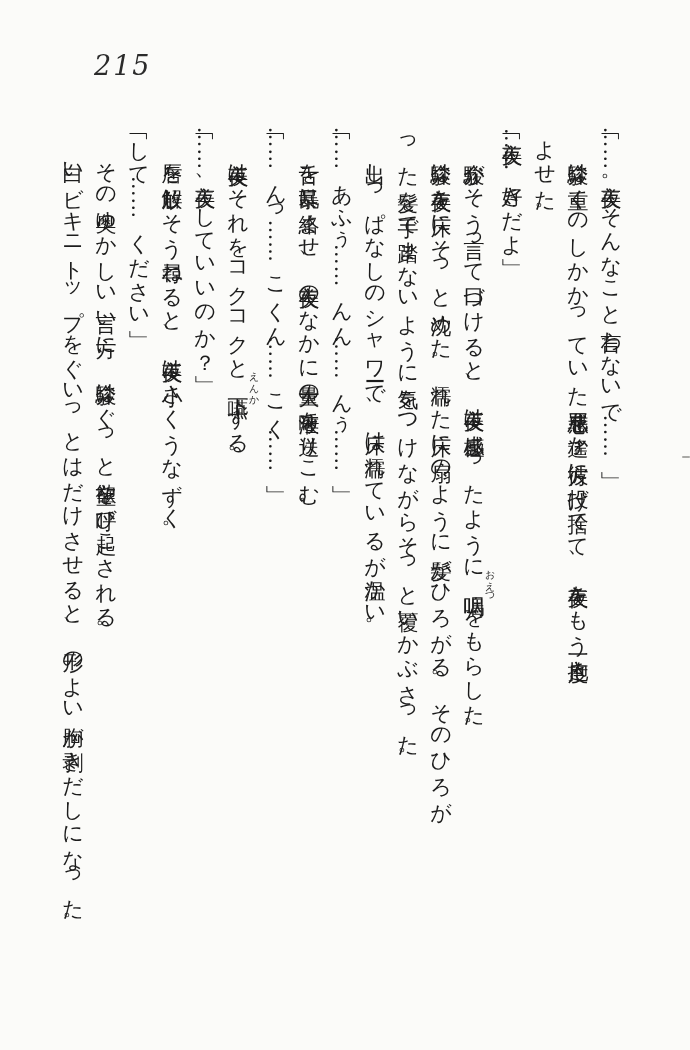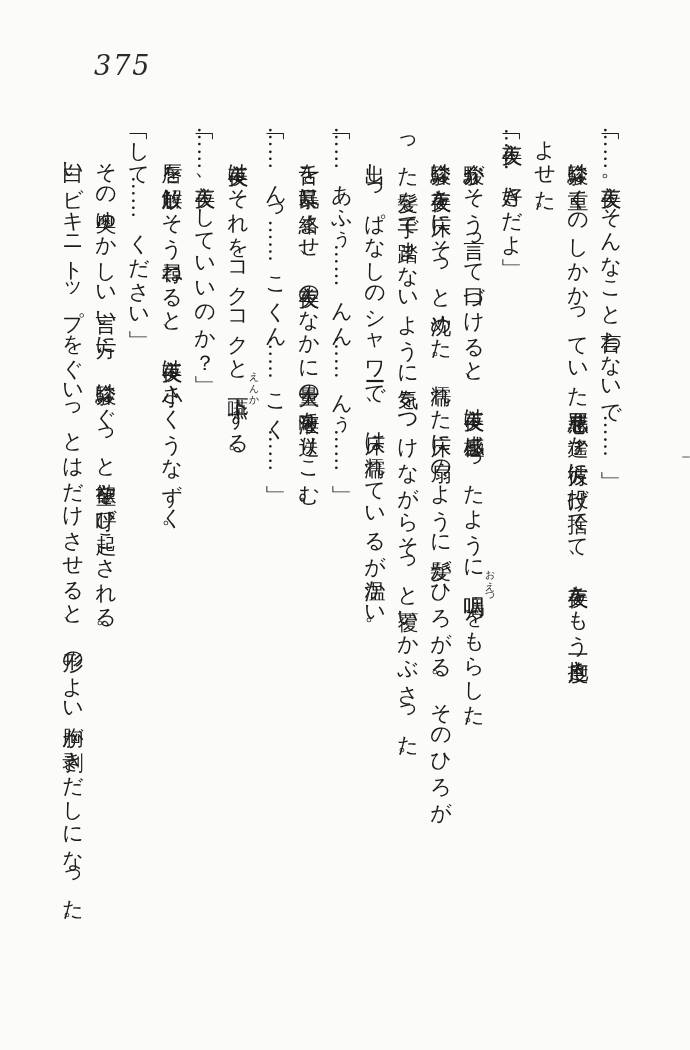--- a/index.html
+++ b/index.html
@@ -55,21 +55,21 @@
     height: 2px;
     background: #a9a9a6;
     border-radius: 1px;
   }
 </style>
 </head>
 <body>
 
 <div class="page">
 
-  <div class="page-number">375</div>
+  <div class="page-number">215</div>
 
   <div class="text-block">
 
     <div class="tline"><span>「……美夜。そんなこと言わないで……」</span></div>
 
     <div class="tline"><span>　駿介は重くのしかかっていた罪悪感を遙か彼方に投げ捨てて、美夜をもう一度抱き</span></div>
 
     <div class="tline"><span>よせた。</span></div>
 
     <div class="tline"><span>「美夜……好きだよ」</span></div>

